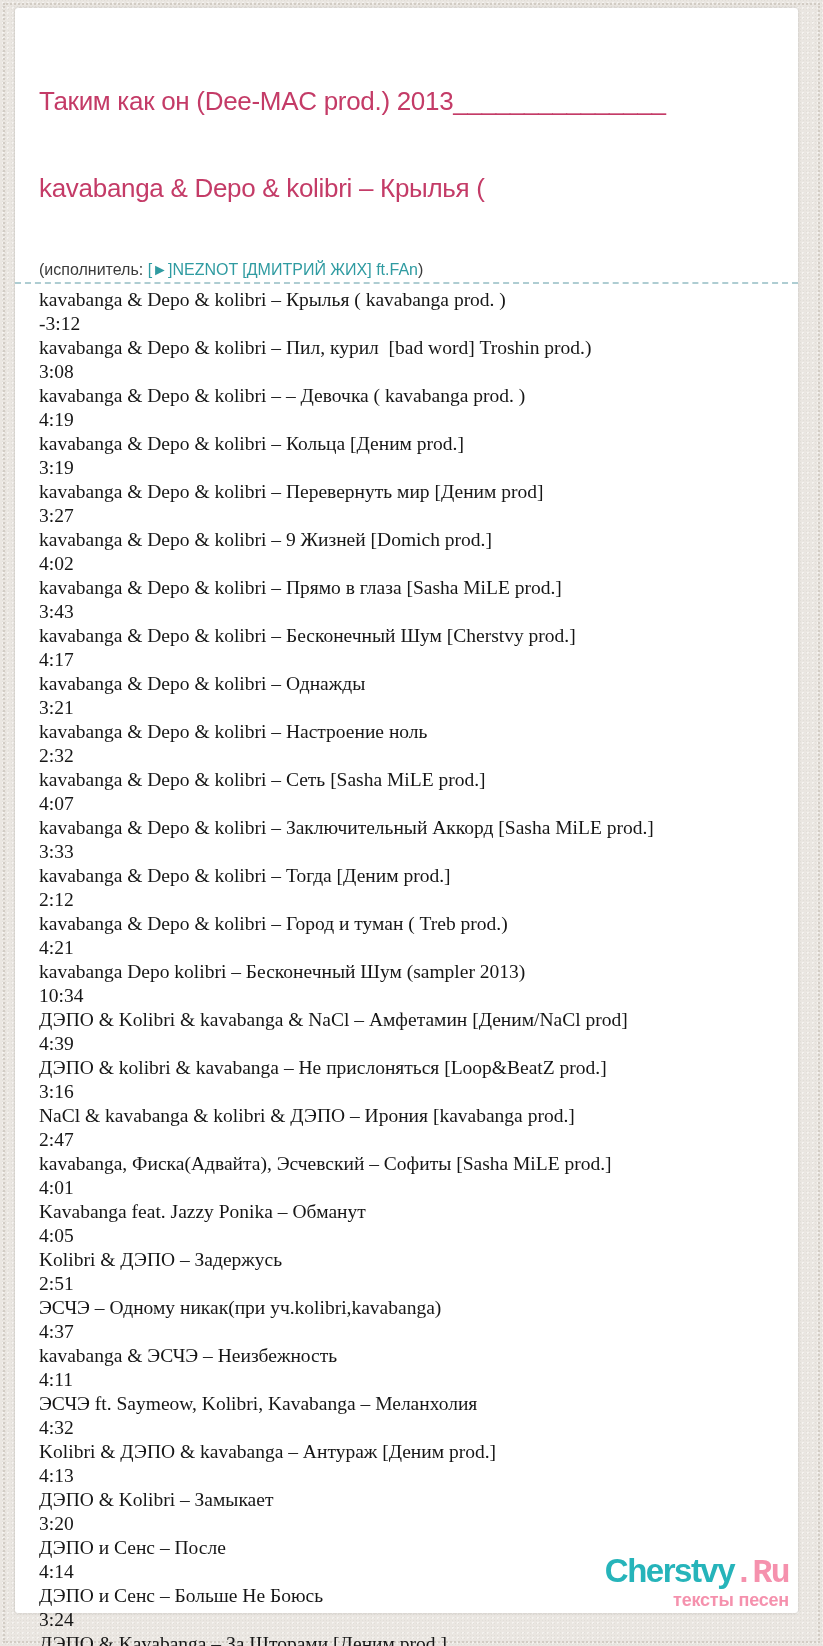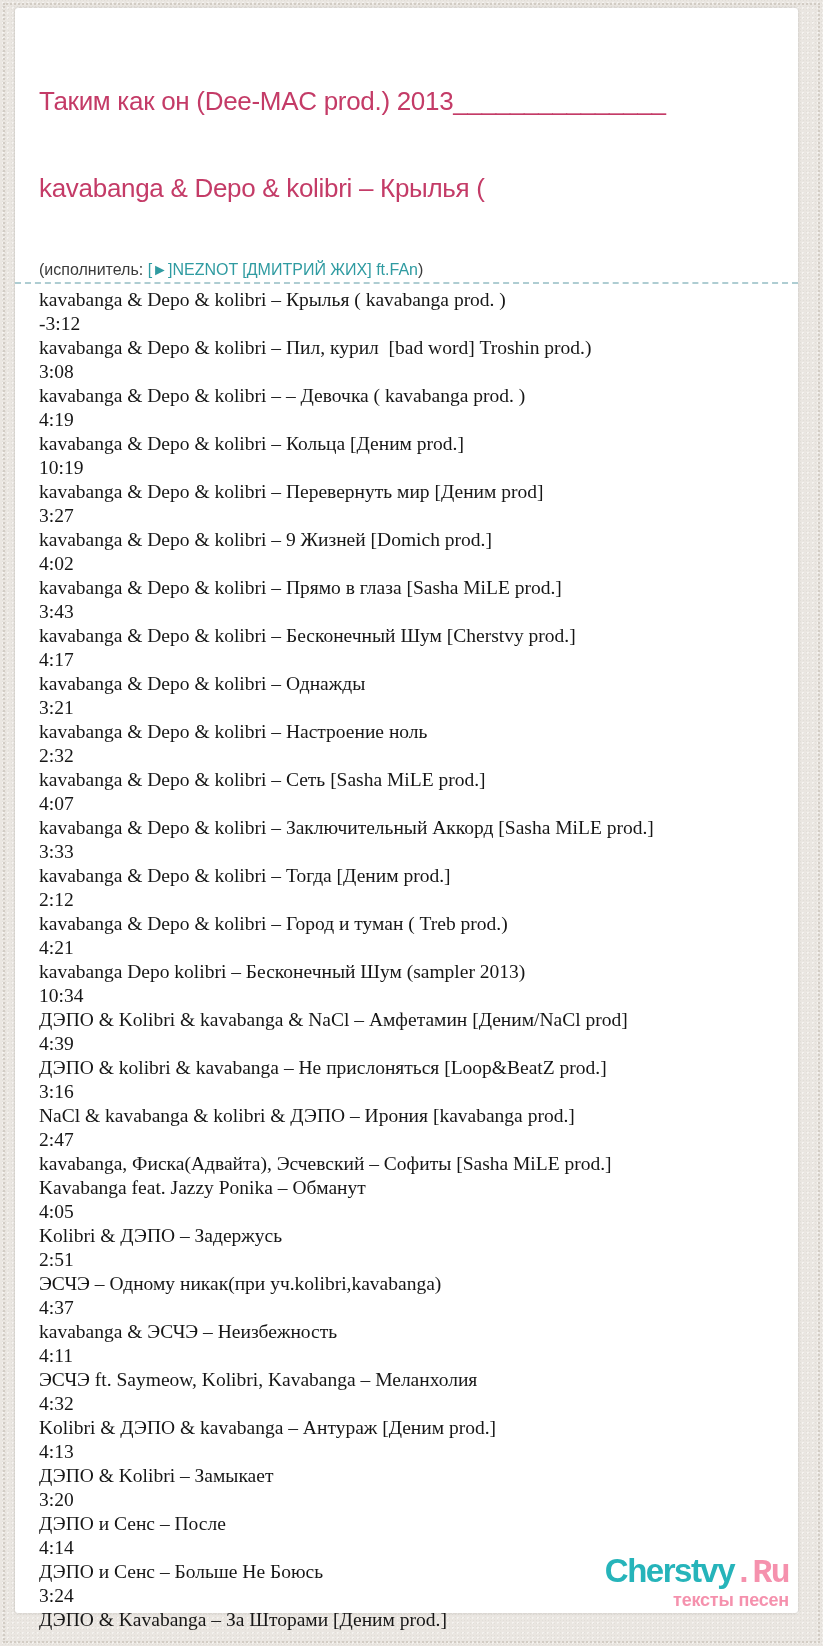--- a/index.html
+++ b/index.html
@@ -118,21 +118,21 @@
       <div class="song-item">
         <div class="song-title">kavabanga &amp; Depo &amp; kolibri – Пил, курил  [bad word] Troshin prod.)</div>
         <div class="song-duration">3:08</div>
       </div>
       <div class="song-item">
         <div class="song-title">kavabanga &amp; Depo &amp; kolibri – – Девочка ( kavabanga prod. )</div>
         <div class="song-duration">4:19</div>
       </div>
       <div class="song-item">
         <div class="song-title">kavabanga &amp; Depo &amp; kolibri – Кольца [Деним prod.]</div>
-        <div class="song-duration">10:19</div>
+        <div class="song-duration">3:19</div>
       </div>
       <div class="song-item">
         <div class="song-title">kavabanga &amp; Depo &amp; kolibri – Перевернуть мир [Деним prod]</div>
         <div class="song-duration">3:27</div>
       </div>
       <div class="song-item">
         <div class="song-title">kavabanga &amp; Depo &amp; kolibri – 9 Жизней [Domich prod.]</div>
         <div class="song-duration">4:02</div>
       </div>
       <div class="song-item">
@@ -178,20 +178,21 @@
       <div class="song-item">
         <div class="song-title">ДЭПО &amp; kolibri &amp; kavabanga – Не прислоняться [Loop&amp;BeatZ prod.]</div>
         <div class="song-duration">3:16</div>
       </div>
       <div class="song-item">
         <div class="song-title">NaCl &amp; kavabanga &amp; kolibri &amp; ДЭПО – Ирония [kavabanga prod.]</div>
         <div class="song-duration">2:47</div>
       </div>
       <div class="song-item">
         <div class="song-title">kavabanga, Фиска(Адвайта), Эсчевский – Софиты [Sasha MiLE prod.]</div>
+        <div class="song-duration">4:01</div>
       </div>
       <div class="song-item">
         <div class="song-title">Kavabanga feat. Jazzy Ponika – Обманут</div>
         <div class="song-duration">4:05</div>
       </div>
       <div class="song-item">
         <div class="song-title">Kolibri &amp; ДЭПО – Задержусь</div>
         <div class="song-duration">2:51</div>
       </div>
       <div class="song-item">

